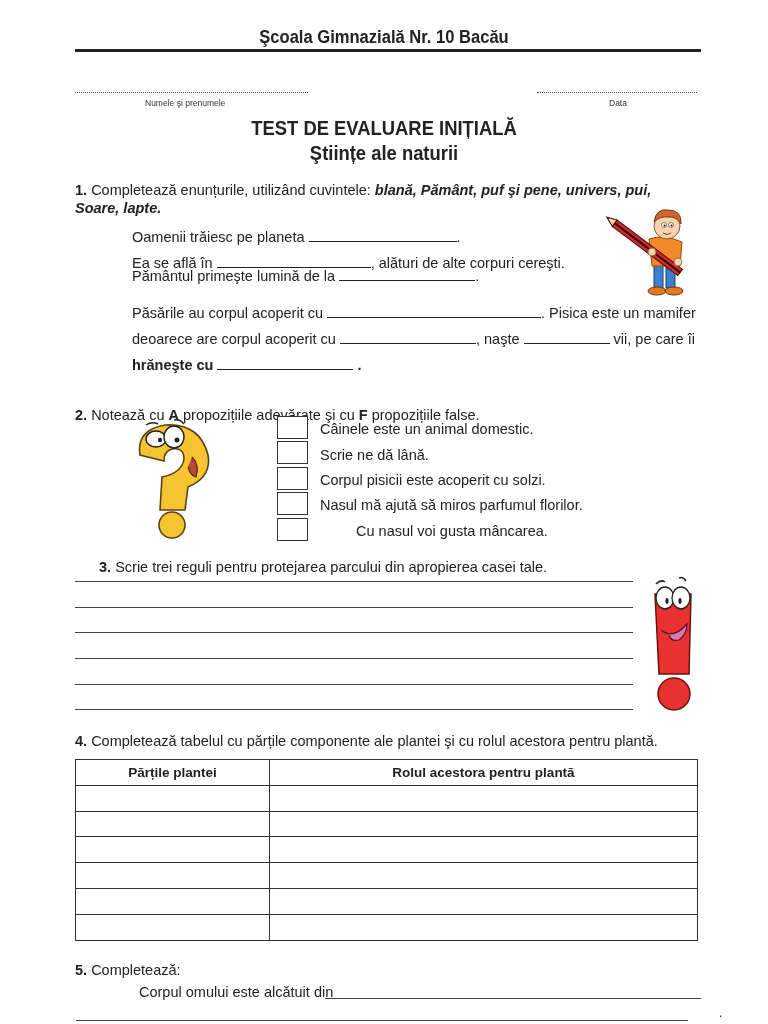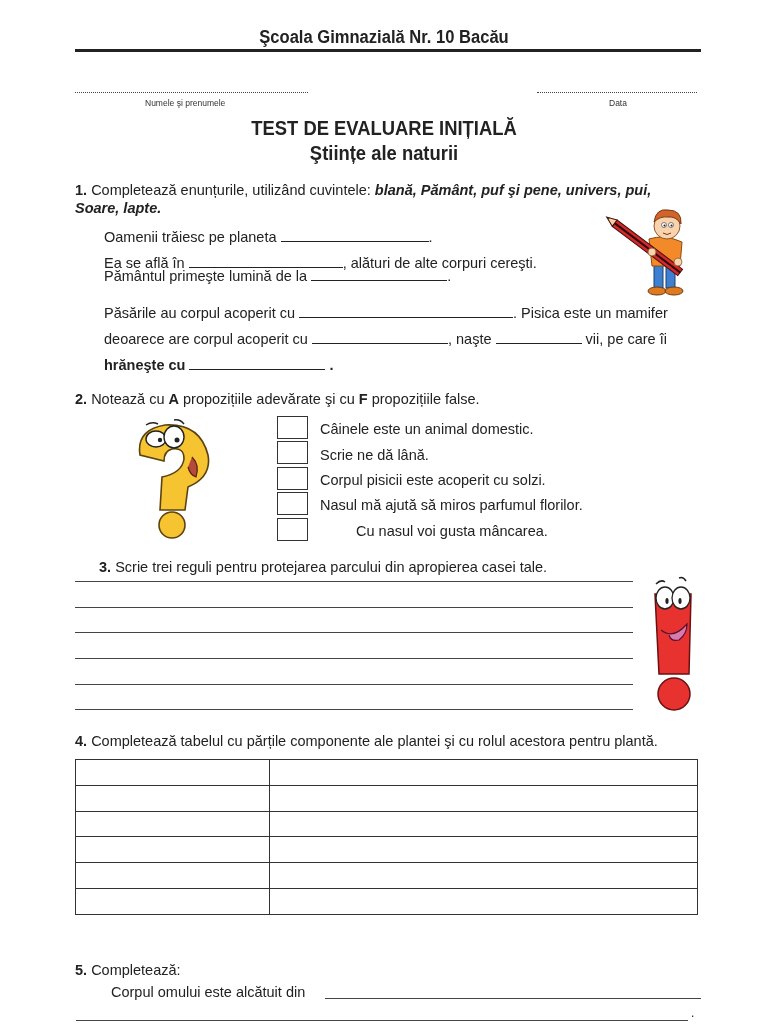--- a/index.html
+++ b/index.html
@@ -8,21 +8,21 @@
   .abs { position:absolute; }
   .school { left:0; width:768px; top:27px; text-align:center; font-size:18px; font-weight:bold; color:#222; transform:scaleX(0.92); }
   .rule-thick { left:75px; width:626px; top:49px; height:3px; background:#222; }
   .dots { height:0; border-top:1.5px dotted #444; }
   .small-label { font-size:8.5px; color:#333; }
   .title1 { left:0; width:768px; top:117px; text-align:center; font-size:20px; font-weight:bold; transform:scaleX(0.92); }
   .title2 { left:0; width:768px; top:142px; text-align:center; font-size:20px; font-weight:bold; transform:scaleX(0.92); }
   .q { font-size:14.5px; color:#222; white-space:nowrap; }
   .q b { font-weight:bold; }
   .q i.bw { font-weight:bold; }
-  .line { font-size:14.5px; color:#222; white-space:nowrap; }
+  .line { font-size:14.5px; color:#222; white-space:nowrap;margin-left:28px; }
   .blank { display:inline-block; border-bottom:1.2px solid #222; height:13px; vertical-align:baseline; }
   .box { width:31px; height:23px; border:1.3px solid #333; background:#fff; }
   .wline { height:0; border-top:1.5px solid #444; }
   table.plants { position:absolute; left:75px; top:759px; width:623px; border-collapse:collapse; }
   table.plants td, table.plants th { border:1.3px solid #333; height:25.8px; }
   table.plants th { font-size:13.5px; font-weight:bold; }
   table.plants th:first-child, table.plants td:first-child { width:194px; }
 </style>
 </head>
 <body>
@@ -96,21 +96,21 @@
     <rect x="2" y="41" width="82" height="8" fill="#d22a2a" stroke="#4a0a0a" stroke-width="1"></rect>
     <rect x="2" y="44" width="82" height="2" fill="#2a0a0a"></rect>
     <polygon points="2,41 -8,45 2,49" fill="#f2d3a0" stroke="#4a0a0a" stroke-width="1"></polygon>
     <polygon points="-5,44 -8,45 -5,46" fill="#333"></polygon>
   </g>
 
   <circle cx="48" cy="48" r="4" fill="#f9d3ad" stroke="#8a5a30" stroke-width="0.8"></circle>
   <circle cx="74" cy="58" r="4" fill="#f9d3ad" stroke="#8a5a30" stroke-width="0.8"></circle>
 </svg>
 
-<div class="abs q" style="left:75px;top:391px;text-align:center;">
+<div class="abs q" style="left:75px;top:407px;text-align:center;">
   <b>2.</b>
   <span>Notează cu</span>
   <b>A</b>
   <span>propozițiile adevărate şi cu</span>
   <b>F</b>
   <span>propozițiile false.</span>
 </div>
 
 <svg class="abs" style="left:130px;top:415px;" width="90" height="125" viewBox="0 0 90 125">
   <path d="M10 40 Q6 15 35 10 Q70 8 78 40 Q82 62 58 72 L55 95 L30 95 L32 62 Q52 58 54 44 Q54 32 42 34 Q34 36 34 46 Z" fill="#f7c431" stroke="#5a4310" stroke-width="1.6"></path>
@@ -158,20 +158,24 @@
   <path d="M16 58 Q28 68 42 52 Q42 62 34 68 Q26 70 24 63" fill="#d77ab0" stroke="#5a1030" stroke-width="1.2"></path>
 </svg>
 
 <div class="abs q" style="left:75px;top:733px;">
   <b>4.</b>
   <span>Completează tabelul cu părțile componente ale plantei şi cu rolul acestora pentru plantă.</span>
 </div>
 
 <table class="plants">
   <tbody>
+      <tr>
+    <th>Părțile plantei</th>
+    <th>Rolul acestora pentru plantă</th>
+  </tr>
   <tr>
         <td></td>
         <td></td>
       </tr>
   <tr>
         <td></td>
         <td></td>
       </tr>
   <tr>
         <td></td>

